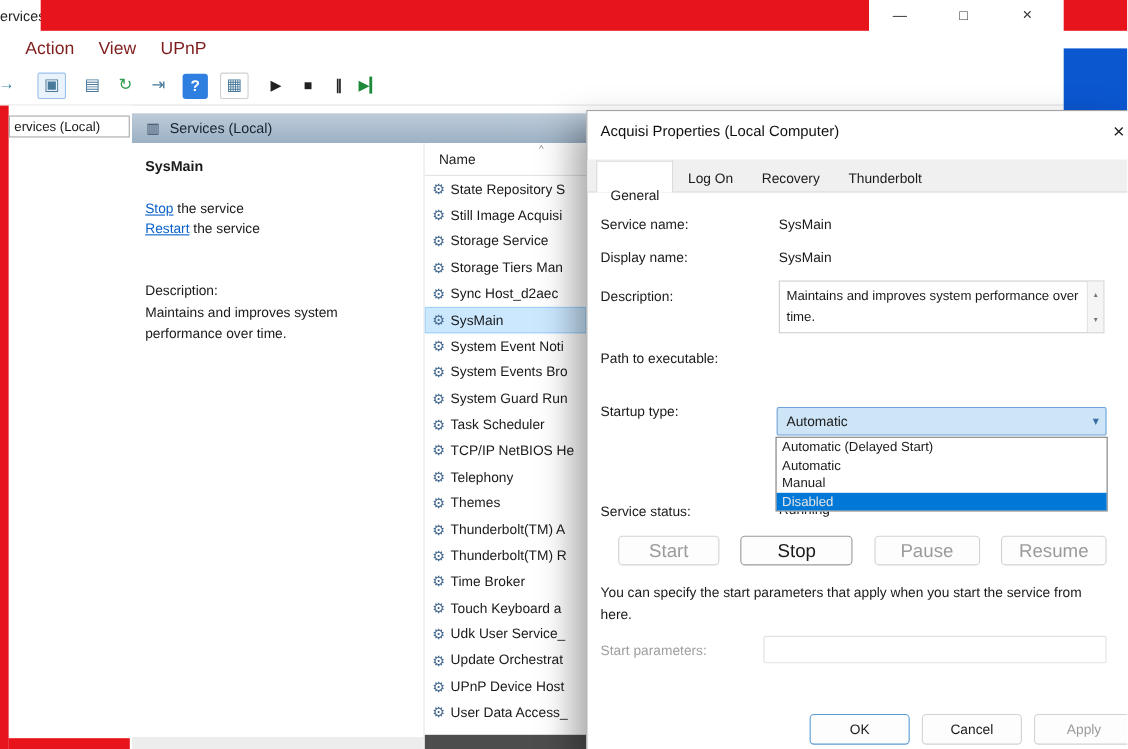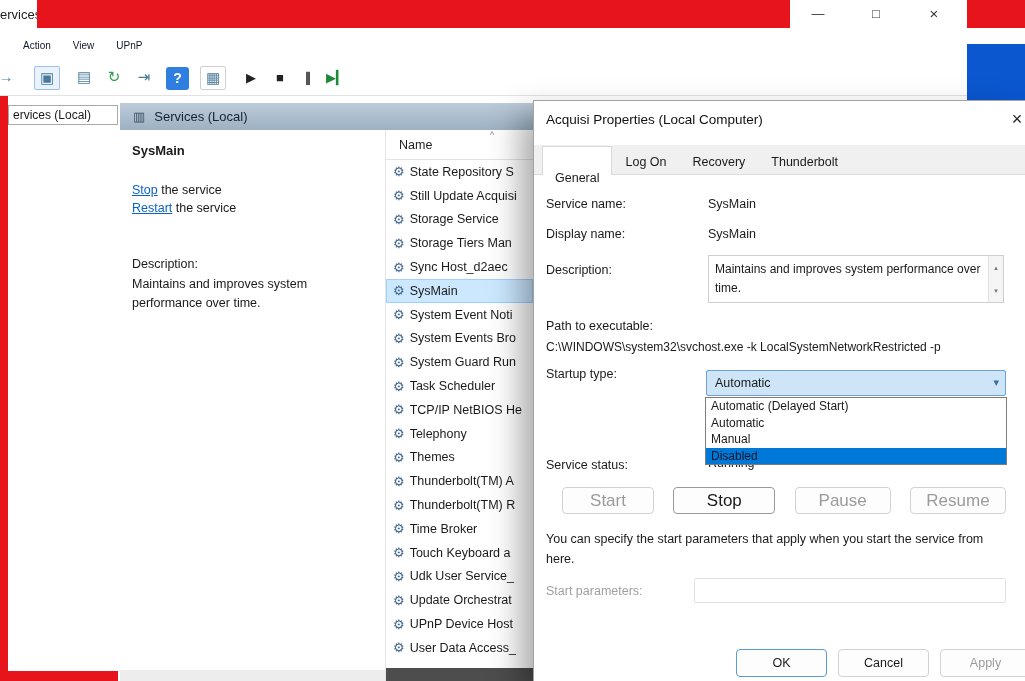--- a/index.html
+++ b/index.html
@@ -4,21 +4,21 @@
 <style>
   *{box-sizing:border-box;margin:0;padding:0}
   html,body{margin:0;background:#fff}
   .screen{position:relative;width:1025px;height:681px;overflow:hidden;background:#fff;
           font-family:"Liberation Sans", sans-serif;font-size:12.5px;color:#1a1a1a}
   .abs{position:absolute}
   
   .winctl{width:24px;height:22px;text-align:center;line-height:22px;font-size:13px;color:#333;cursor:default}
   
   .menubar{display:flex;align-items:center;padding-left:12px;height:30px}
-  .menu-item{padding:5px 11px;font-size:10px;color:#0f172a}
+  .menu-item{padding:5px 11px;font-size:16px;color:#7f1d1d}
   .toolbar{height:36px;border-bottom:1px solid #e3e3e3;background:#fff}
   .tb{position:absolute;top:8px;font-size:15px;color:#4a7a9b;text-align:center;width:24px}
   .tb.framed{top:6px;width:26px;height:24px;line-height:22px;border:1px solid #9cc1ea;background:#eaf3fc;border-radius:2px}
   .tb.framed2{top:6px;width:26px;height:24px;line-height:22px;border:1px solid #cfcfcf;border-radius:2px}
   .tb.helpbtn{top:7px;width:23px;height:23px;line-height:23px;background:#2f7fe0;color:#fff;font-weight:bold;border-radius:3px;font-size:14px}
   .tb.dark{color:#222;font-size:13px;top:10px}
   .tb.green{color:#1d8a3a;font-size:13px;top:10px}
   
   .mid-header{display:flex;align-items:center;gap:9px;padding-left:13px;
               background:linear-gradient(#bdcbd9,#9cb1c4);font-size:13px;color:#16222e}
@@ -38,21 +38,21 @@
   .descbox .txt{position:absolute;left:6px;top:4px;width:268px;font-size:12px;line-height:1.6}
   .descbox .scl{position:absolute;right:0;top:0;width:15px;height:100%;border-left:1px solid #e2e2e2;
                 display:flex;flex-direction:column}
   .descbox .scl span{flex:1;display:flex;align-items:center;justify-content:center;font-size:7px;color:#777;background:#f5f5f5}
   .combo{position:absolute;left:172px;top:269px;width:300px;height:26px;background:var(--combo-bg,#cce4f7);
          border:1px solid #6da1d8;border-radius:2px}
   .combo .val{position:absolute;left:8px;top:5px;font-size:12.5px}
   .combo .arr{position:absolute;right:6px;top:5px;font-size:11px;color:#3a6ea5}
   .ddl{position:absolute;left:171px;top:296px;width:302px;border:1px solid #7c7c7c;background:#fff;z-index:6}
   .opt{height:16.5px;line-height:16.5px;padding-left:5px;font-size:12px;white-space:nowrap;overflow:hidden}
-  .opt.on{background:var(--sel,#0078d7);color:#0f172a}
+  .opt.on{background:var(--sel,#0078d7);color:#e5e5e5}
   .wbtn{height:27px;background:#fdfdfd;border:1px solid #d2d2d2;border-radius:4px;font-size:17px;
         display:flex;align-items:center;justify-content:center;cursor:default}
   .wbtn.dis{color:#9b9b9b}
   .fbtn{position:absolute;width:91px;height:28px;background:#fdfdfd;border:1px solid #d2d2d2;border-radius:4px;
         font-size:12.5px;display:flex;align-items:center;justify-content:center}
 </style>
 </head>
 <body>
 
 <div class="screen">
@@ -118,21 +118,21 @@
       <span style="position:absolute;left:13px;top:8px;color:#222">Name</span>
       <span style="position:absolute;left:104px;top:0;font-size:9px;color:#888">^</span>
     </div>
     <div style="height:500px;overflow:hidden">
       <div class="svc-row">
           <span class="gear">⚙</span>
           <span>State Repository S</span>
         </div>
         <div class="svc-row">
           <span class="gear">⚙</span>
-          <span>Still Update Acquisi</span>
+          <span>Still Image Acquisi</span>
         </div>
         <div class="svc-row">
           <span class="gear">⚙</span>
           <span>Storage Service</span>
         </div>
         <div class="svc-row">
           <span class="gear">⚙</span>
           <span>Storage Tiers Man</span>
         </div>
         <div class="svc-row">
@@ -227,21 +227,20 @@
     <span class="lb" style="left:12px;top:162px">Description:</span>
     <div class="descbox">
       <div class="txt">Maintains and improves system performance over time.</div>
       <div class="scl">
         <span>▴</span>
         <span>▾</span>
       </div>
     </div>
 
     <span class="lb" style="left:12px;top:218px">Path to executable:</span>
-    <span class="lb" style="left:12px;top:239px;font-size:12px;width:476px">C:\WINDOWS\system32\svchost.exe -k LocalSystemNetworkRestricted -p</span>
 
     <span class="lb" style="left:12px;top:266px">Startup type:</span>
     <div class="combo">
       <span class="val">Automatic</span>
       <span class="arr">▾</span>
     </div>
 
     <span class="lb" style="left:12px;top:357px">Service status:</span>
     <span class="lb" style="left:174px;top:355px;z-index:1">Running</span>
 

